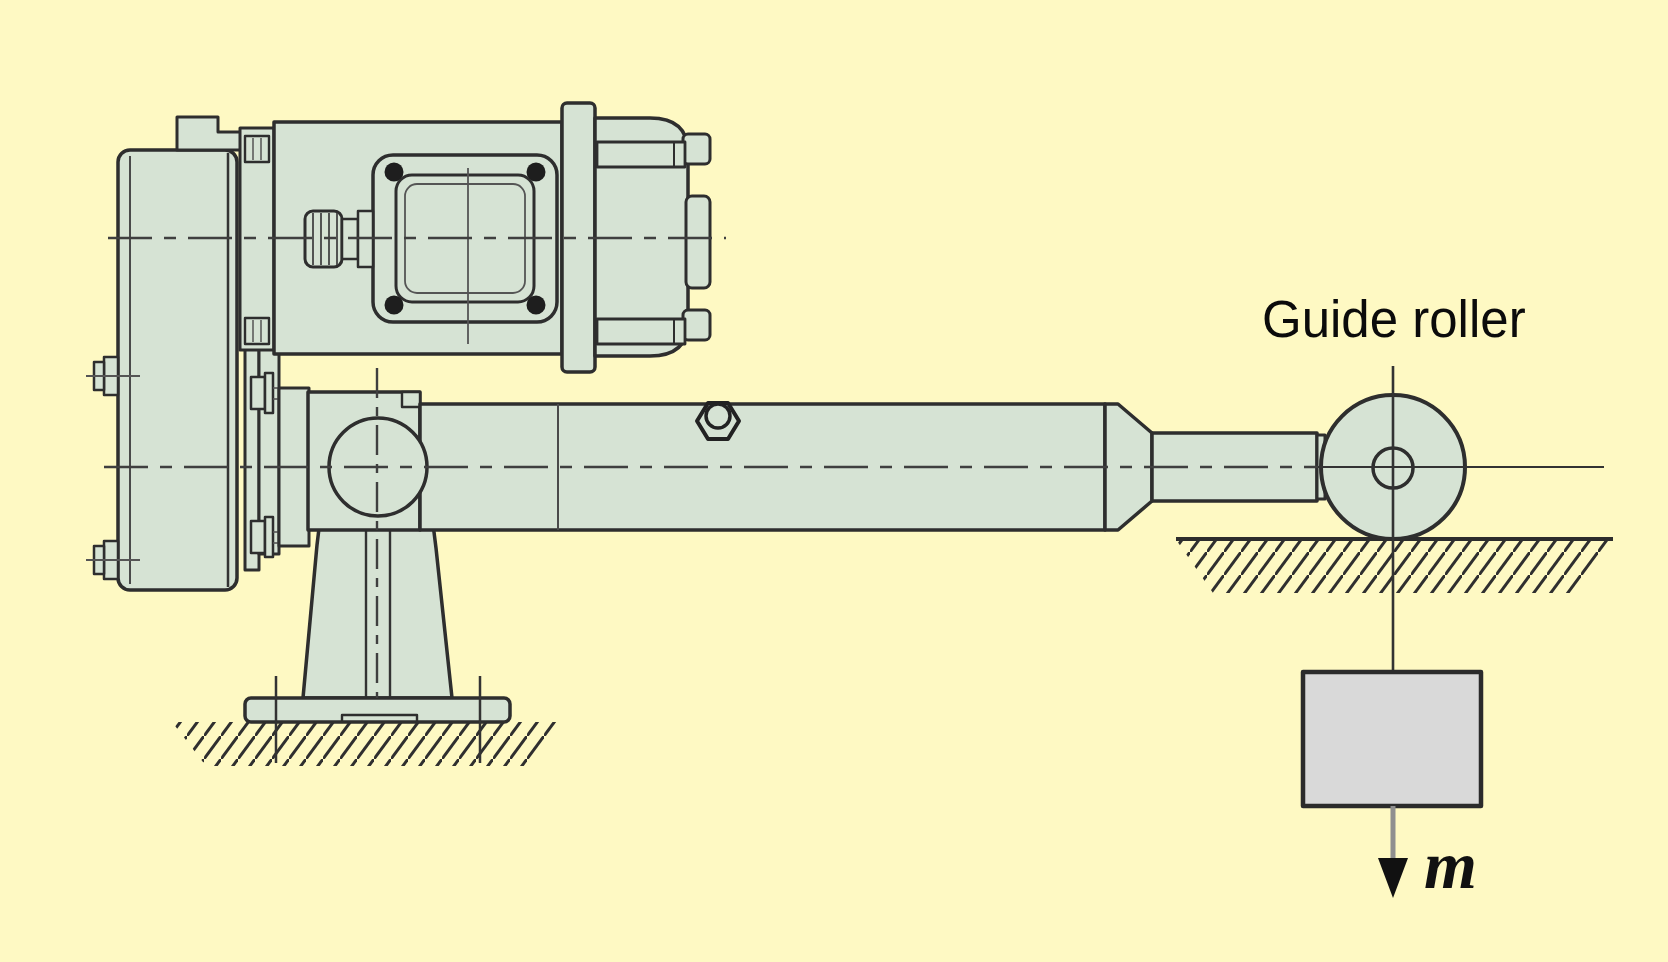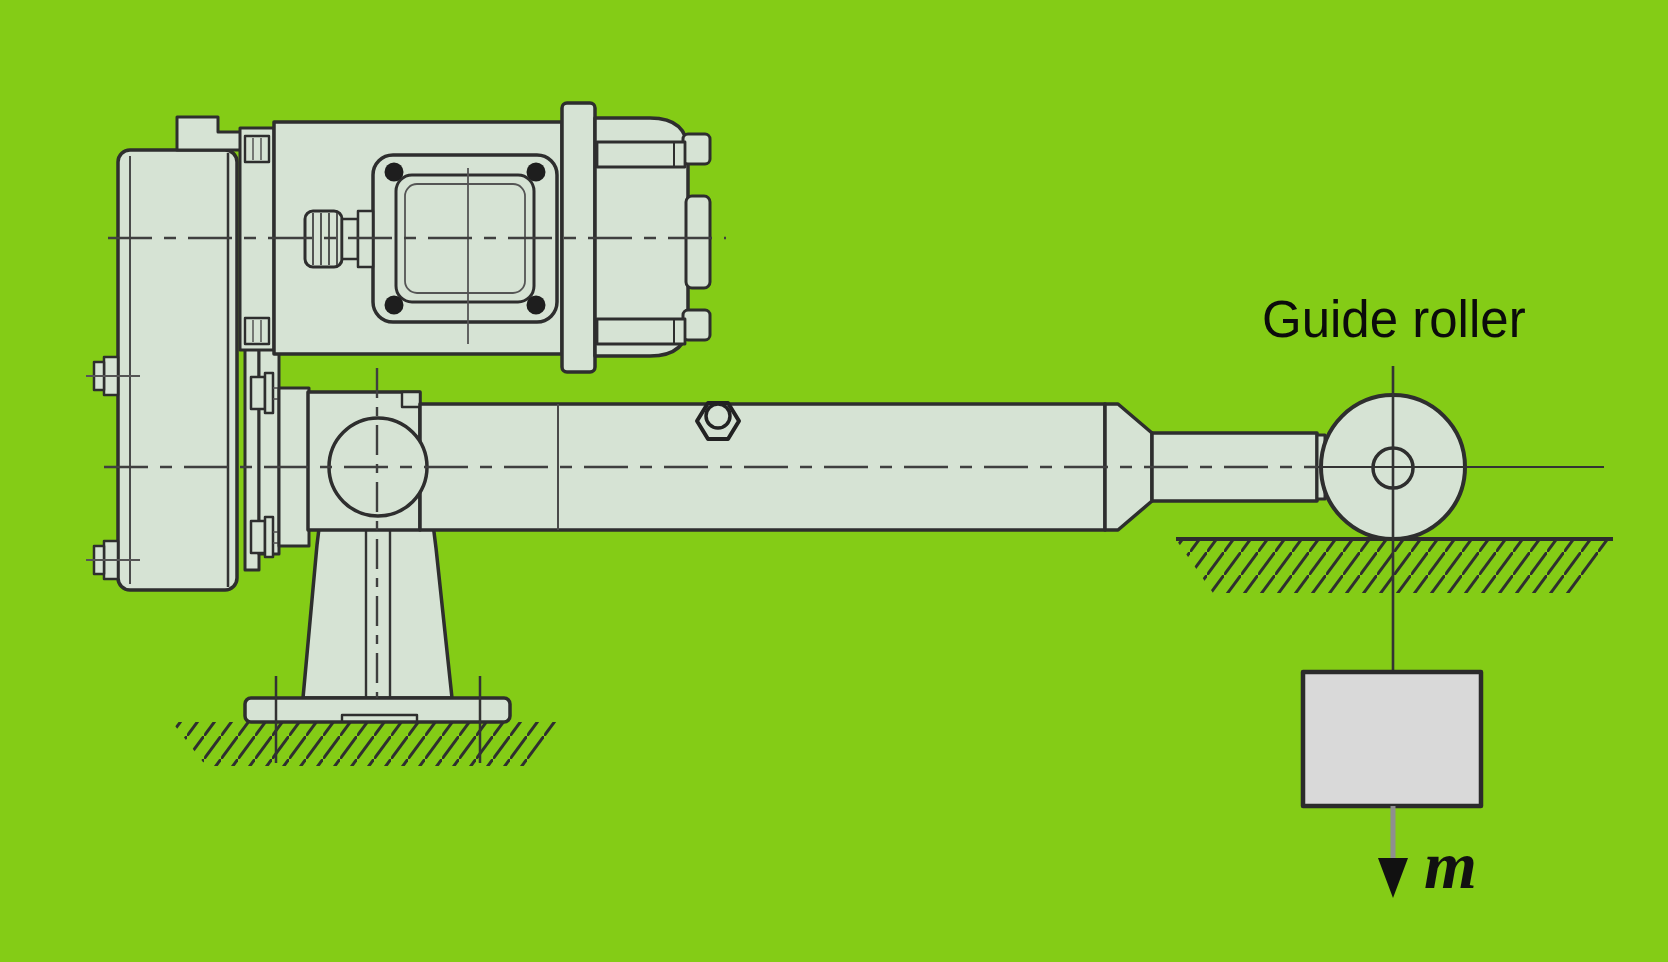--- a/index.html
+++ b/index.html
@@ -1,19 +1,19 @@
 <!DOCTYPE html>
 <html><head>
 <meta charset="utf-8">
 <style>
   html,body{margin:0;padding:0;background:#ffffff;}
   .stage{
     position:relative;
     width:1668px;height:962px;
-    background:#84cc16;
+    background:#fef9c3;
     font-family:"Liberation Sans", sans-serif;
     overflow:hidden;
   }
   svg{display:block;}
   .lbl{
     font-family:"Liberation Sans", sans-serif;
     fill:#0b0b0b;
   }
   .mass-sym{
     font-family:"Liberation Serif", serif;

